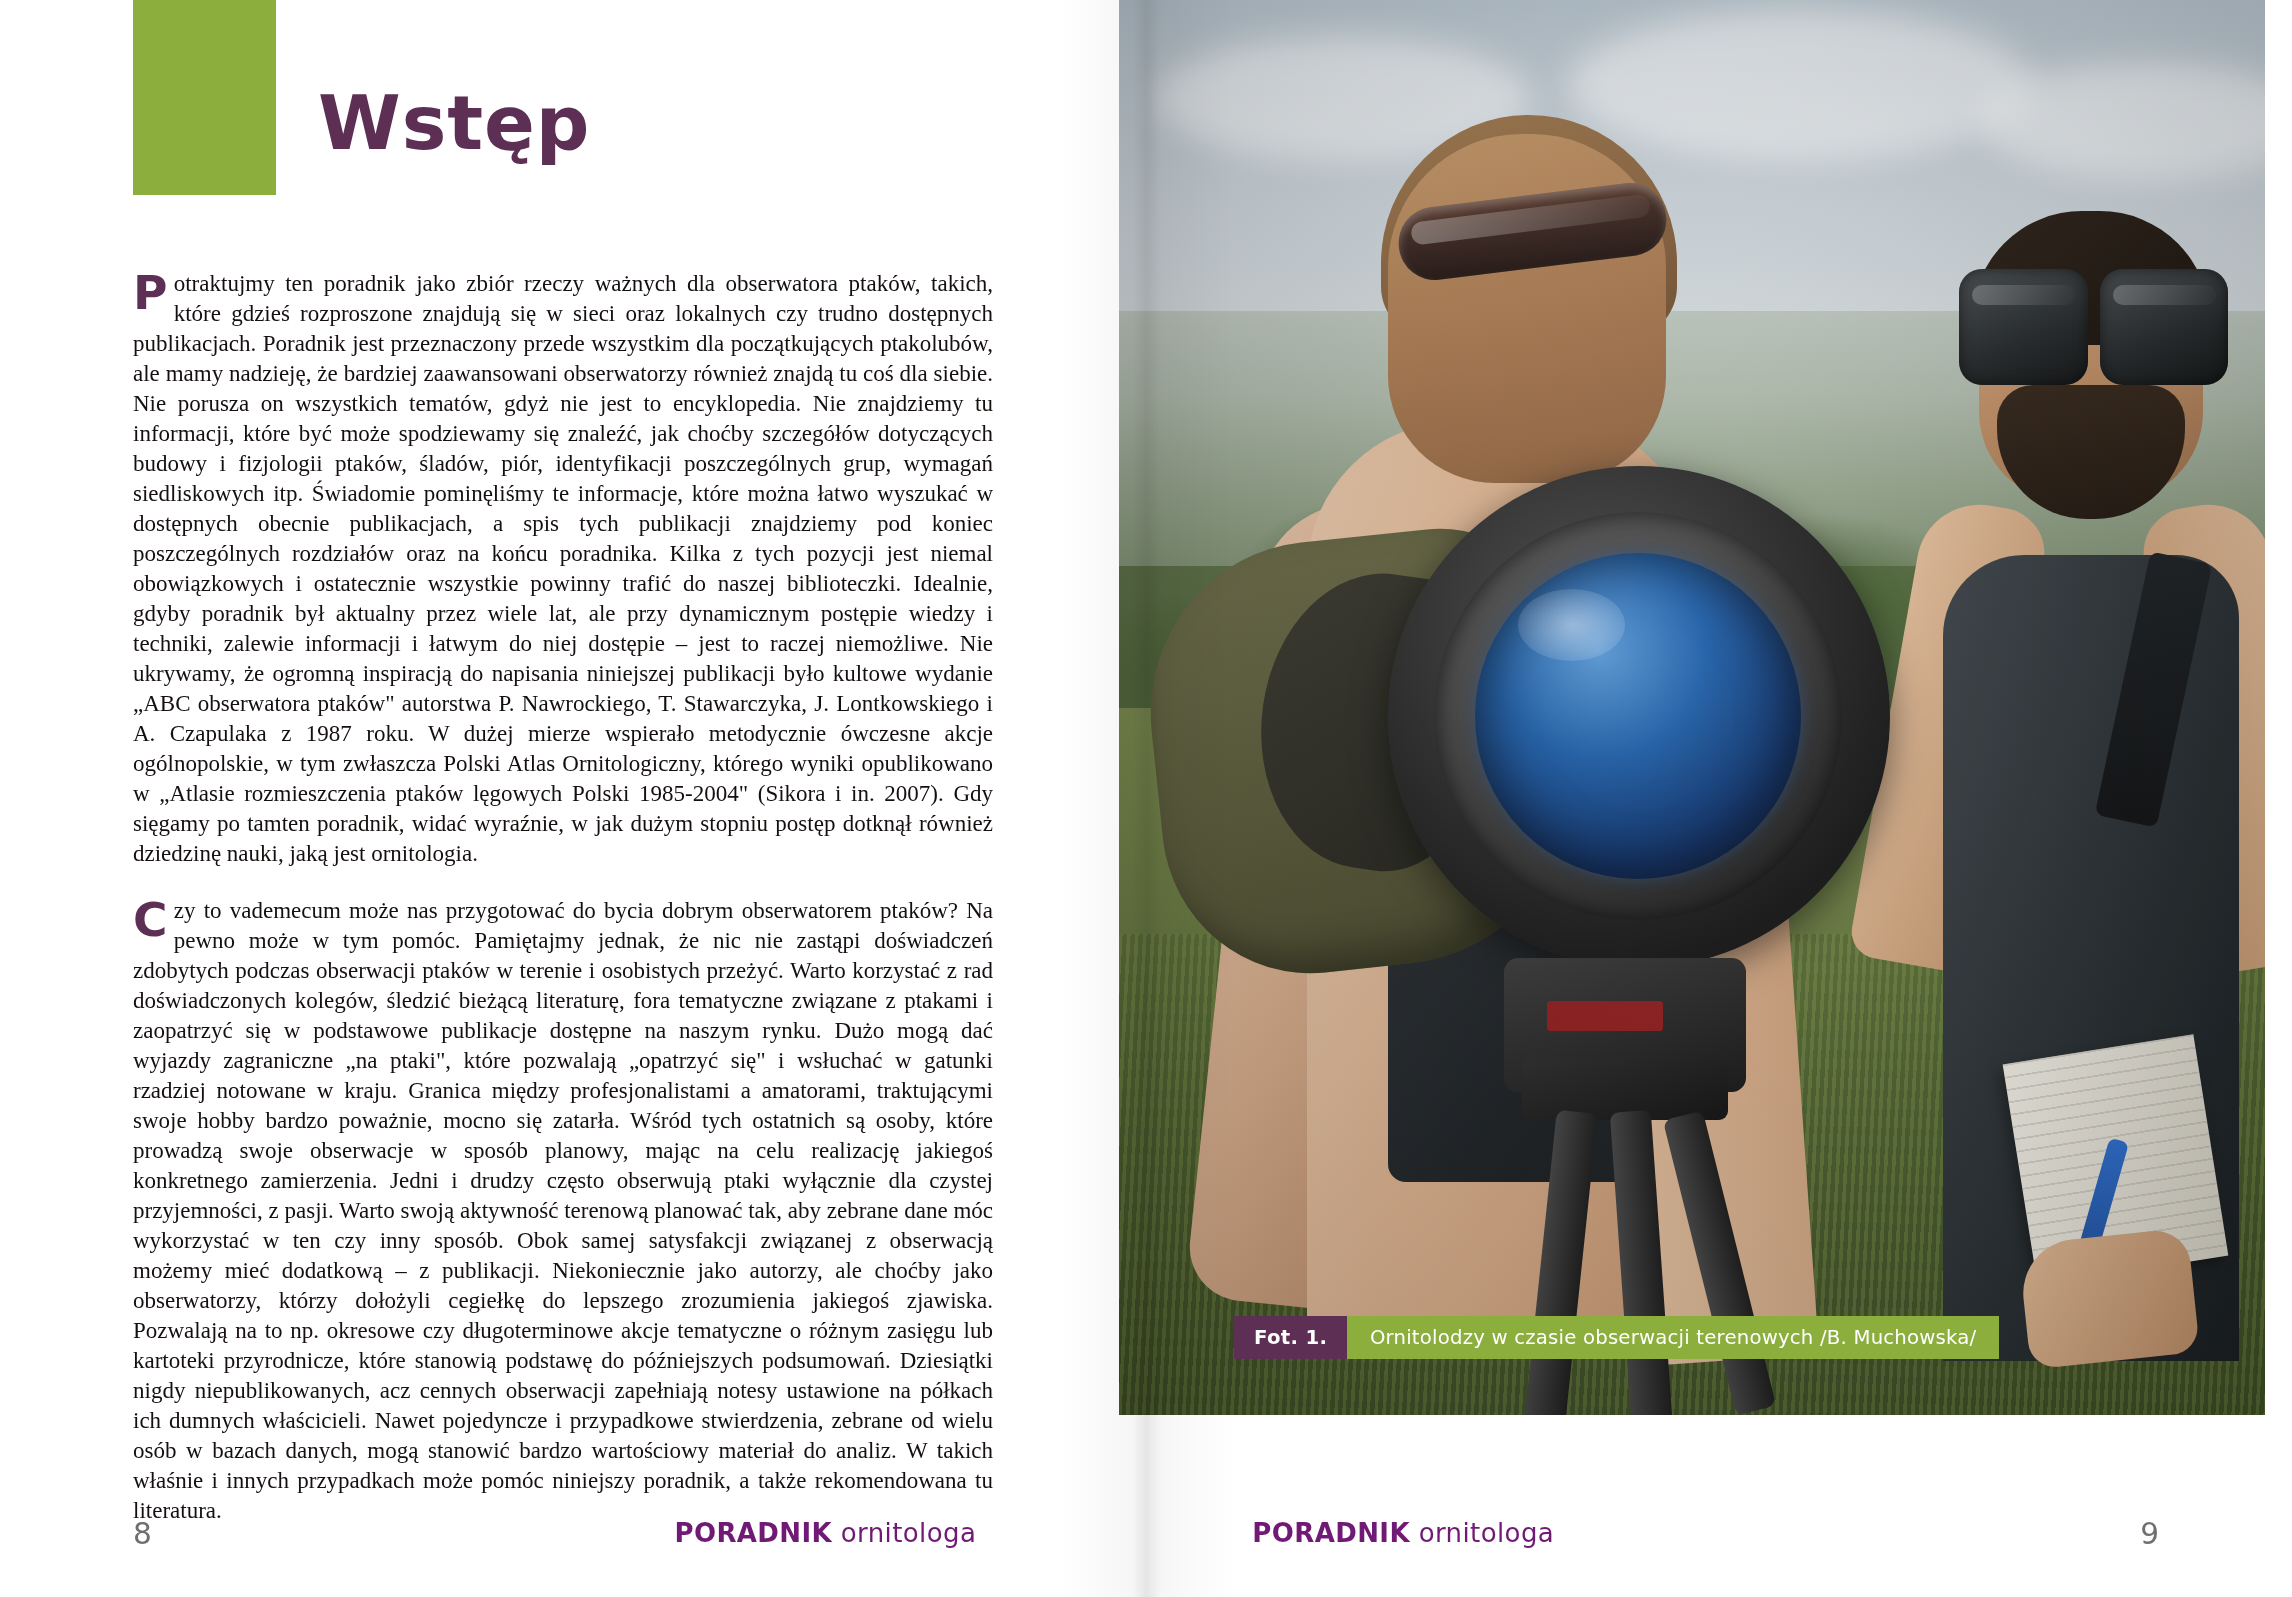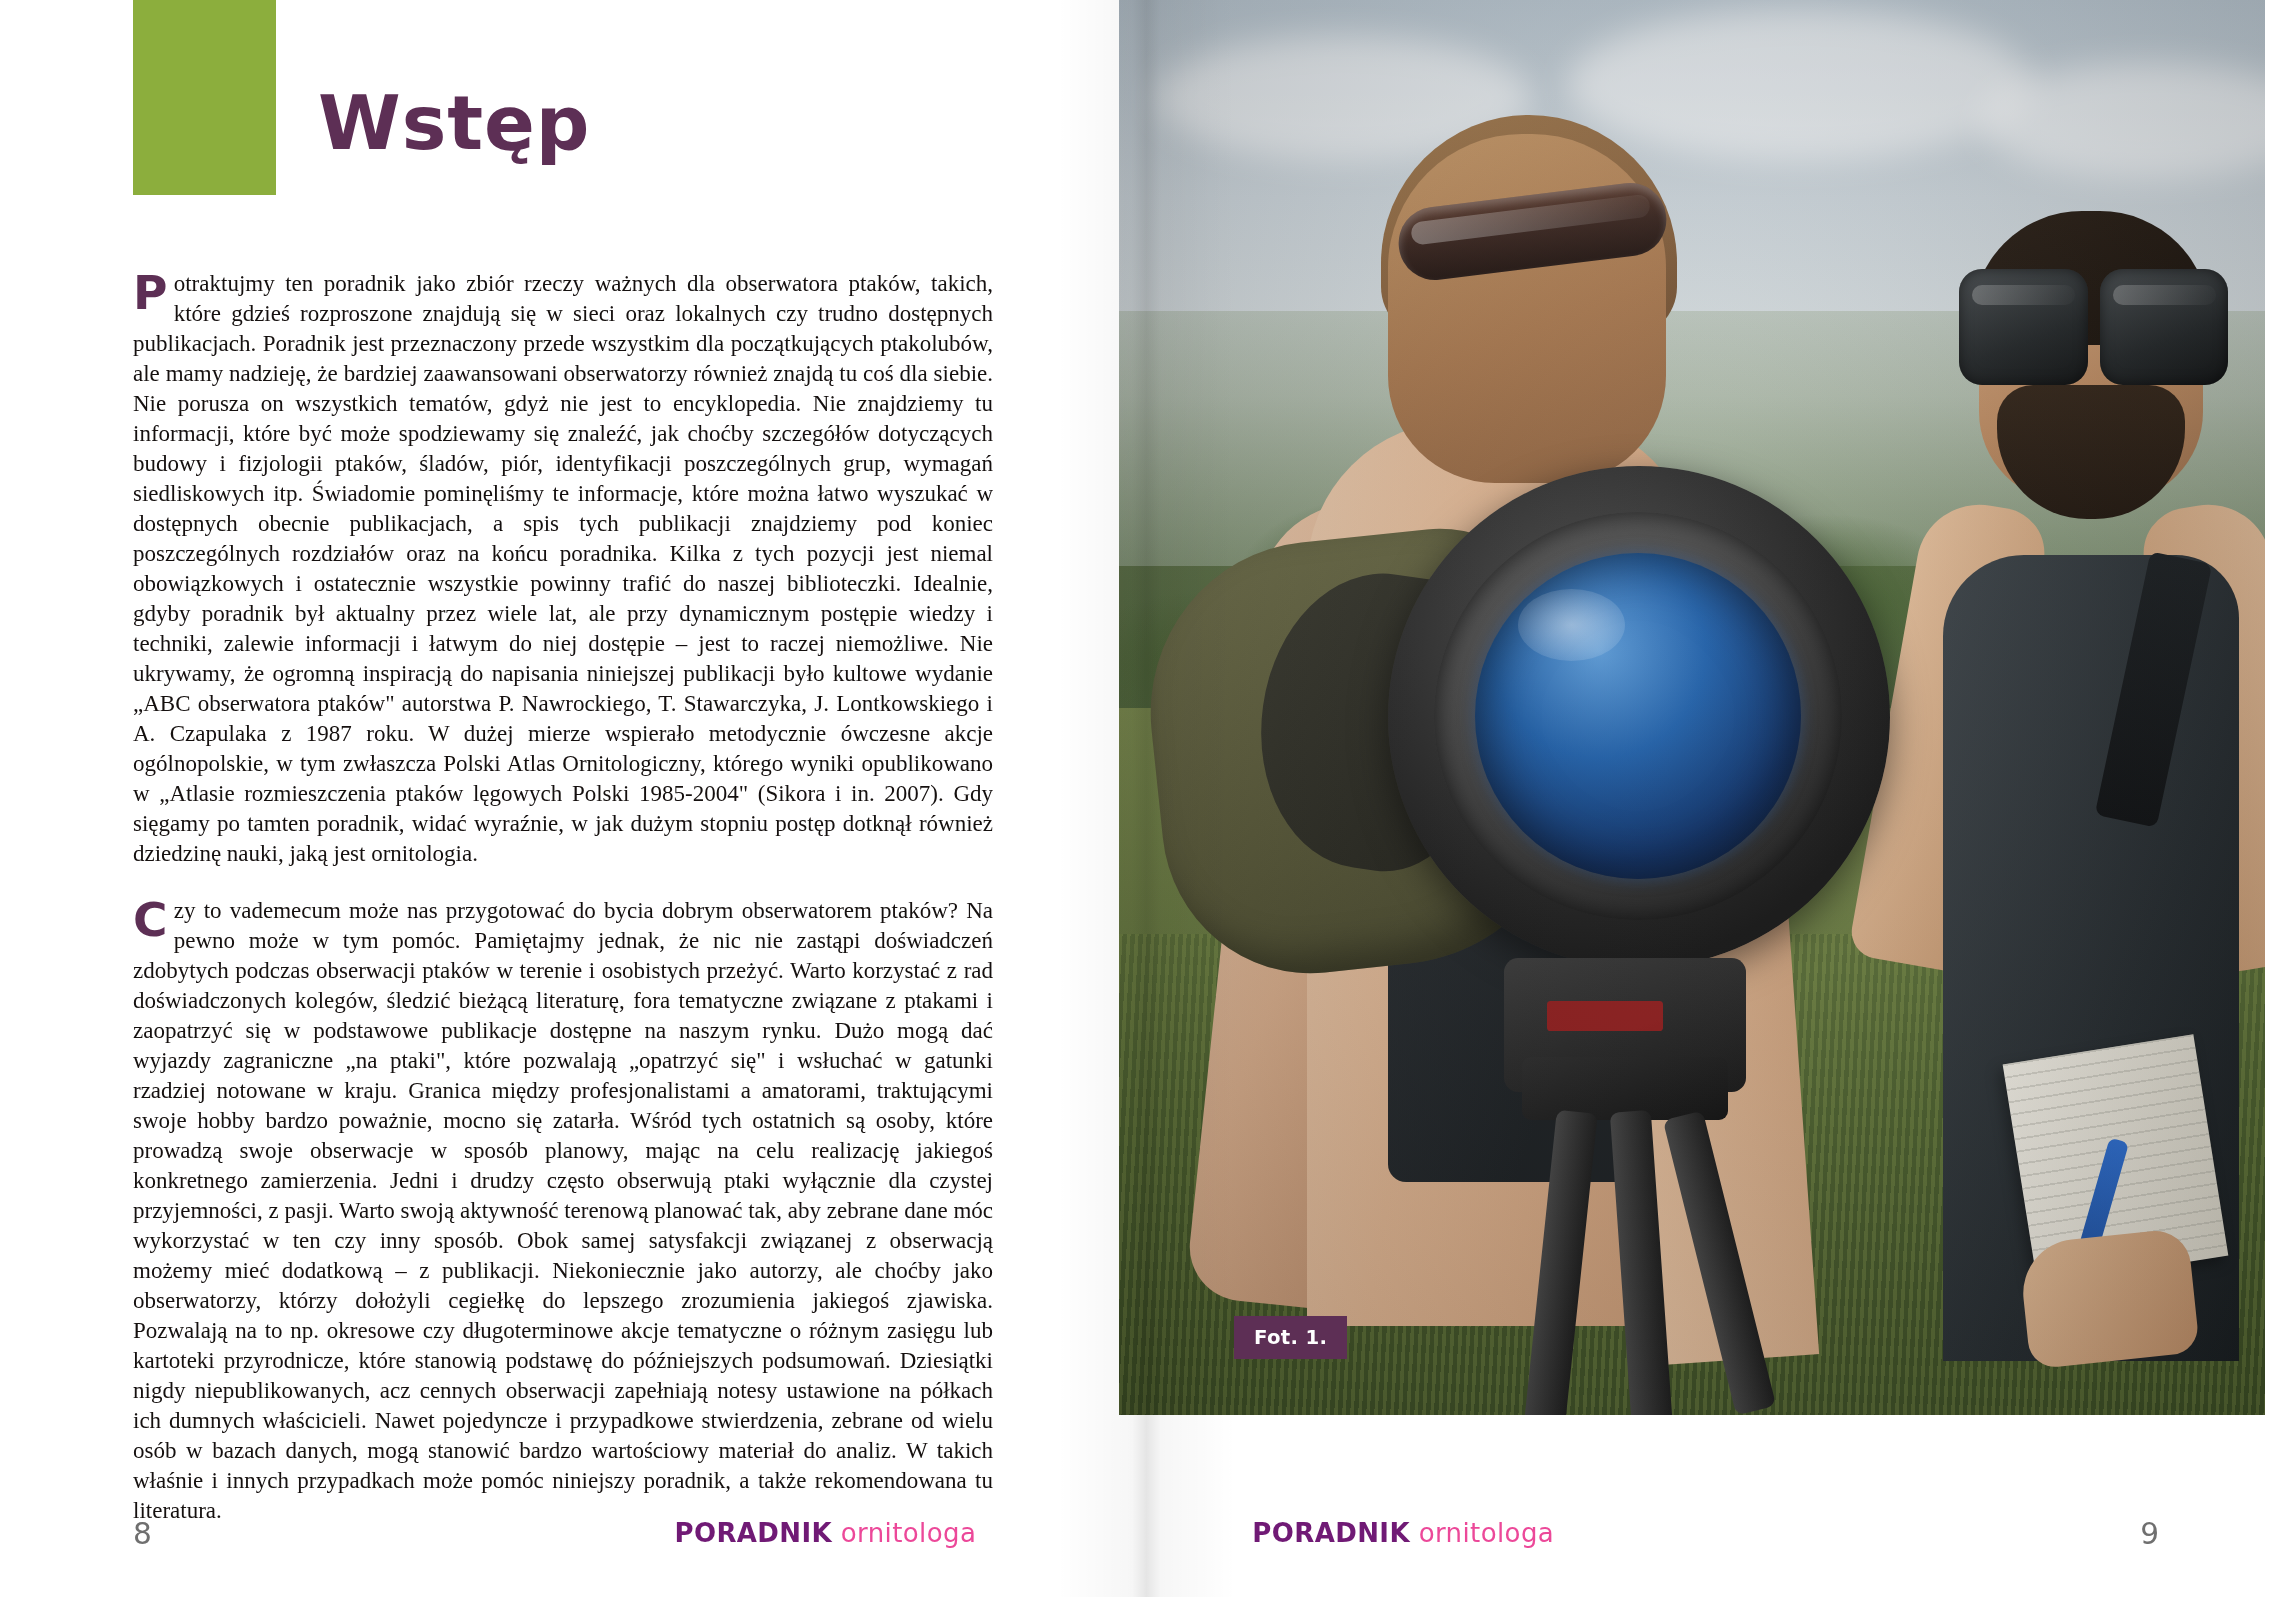--- a/index.html
+++ b/index.html
@@ -122,21 +122,21 @@
     position: absolute;
     bottom: 50px;
     font-family: "DejaVu Sans", sans-serif;
     font-size: 26px;
     letter-spacing: 0.4px;
     white-space: nowrap;
   }
   .rh-left { right: 143px; }
   .rh-right { left: 133px; }
   .rh-a { color: #701a75; font-weight: bold; }
-  .rh-b { color: #ec4899; font-weight: normal; }
+  .rh-b { color: #701a75; font-weight: normal; }
 
   
   .photo-frame {
     position: absolute;
     left: 0;
     top: 0;
     width: 1146px;
     height: 1415px;
     overflow: hidden;
     background: #6b7a54;
@@ -518,20 +518,21 @@
       <div class="tripod-label"></div>
       <div class="tripod-plate"></div>
       <div class="tripod-leg leg-a"></div>
       <div class="tripod-leg leg-b"></div>
       <div class="tripod-leg leg-c"></div>
 
       <div class="photo-grade"></div>
 
       <div class="caption-bar">
         <div class="caption-num">Fot. 1.</div>
+        <div class="caption-text">Ornitolodzy w czasie obserwacji terenowych /B. Muchowska/</div>
       </div>
     </div>
 
     <div class="running-head rh-right">
       <span class="rh-a">PORADNIK</span>
       <span class="rh-b">ornitologa</span>
     </div>
 
     <div class="folio folio-right">9</div>
   </div>

